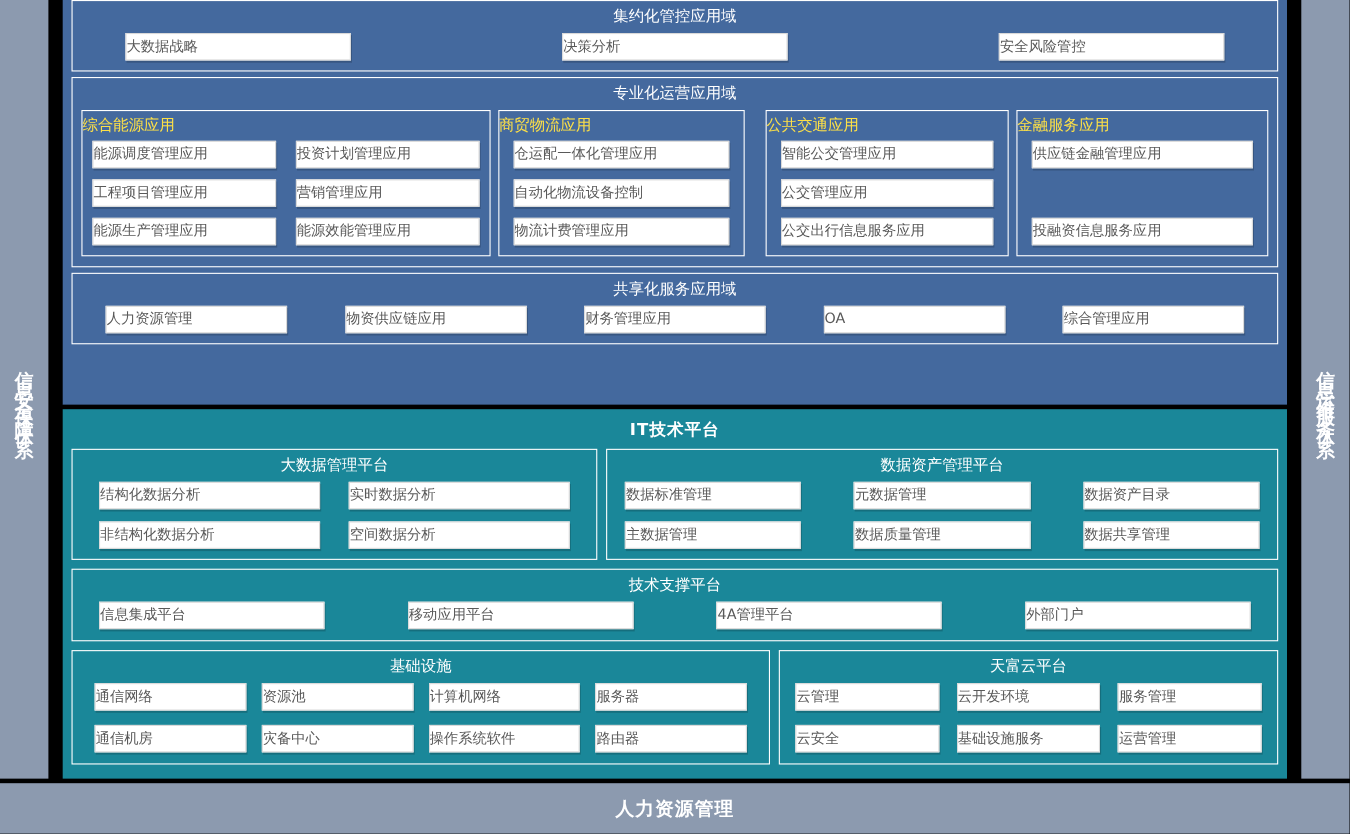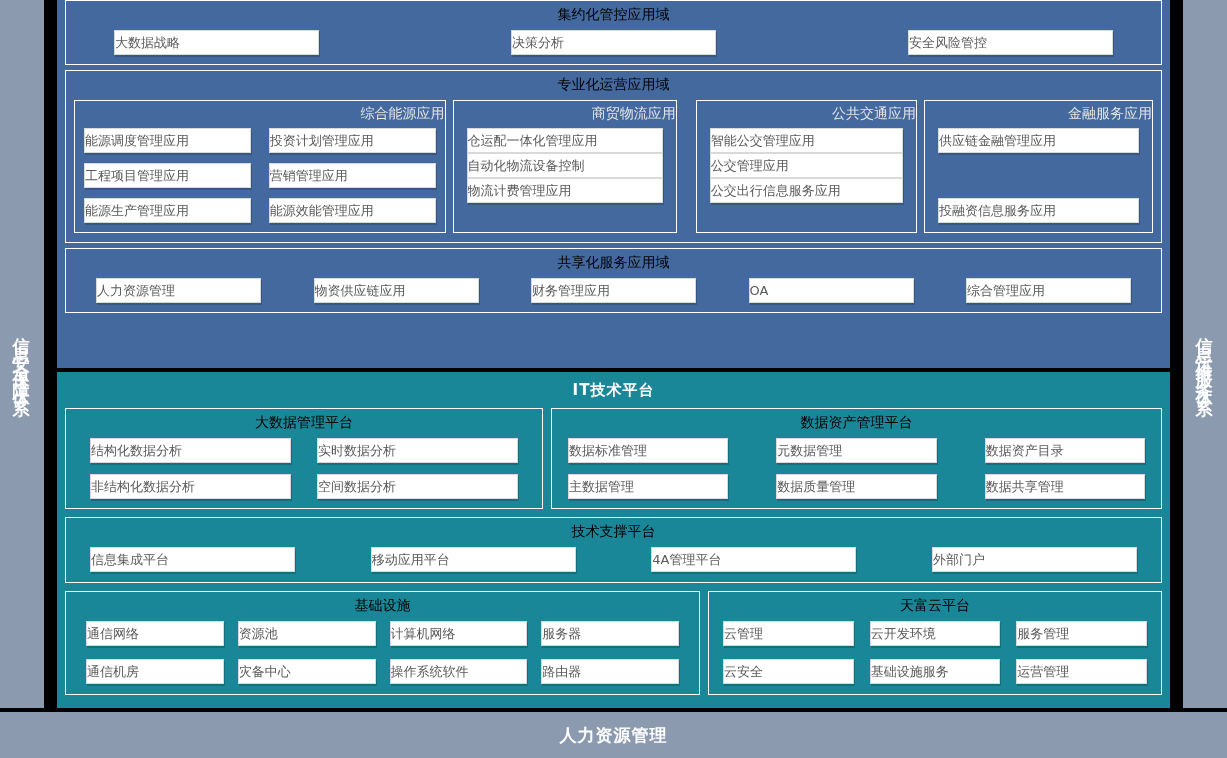--- a/index.html
+++ b/index.html
@@ -32,51 +32,51 @@
 
   
   .platform { padding: 0 8px; min-width: 0; }
   .platform.blue { height: 368px; background: #44699E; }
   .platform.teal { height: 336px; background: #1A8799; }
   .platform-title {
     text-align: center; color: #fff; font-weight: bold; font-size: 15px;
     padding: 9px 0 8px; letter-spacing: 1px;
   }
   .box { border: 1.5px solid #fff; margin-bottom: 5px; min-width: 0; }
-  .box-title { text-align: center; color: #000000; font-size: 14px; padding: 5px 0 6px; }
+  .box-title { text-align: center; color: #ffffff; font-size: 14px; padding: 5px 0 6px; }
 
   
   .chip {
     background: #fff; border: 1px solid #d9d9d9; color: #595959;
     font-size: 13px; height: 25px; line-height: 23px; 
     white-space: nowrap; overflow: hidden;
     box-shadow: 1px 2px 0 rgba(0,0,0,0.18);
   }
   .chip-row { display: flex; justify-content: space-between; }
   .spread3 { padding: 0 48px 9px; }
   .spread3 .chip { width: 205px; }
   .spread5 { padding: 0 30px 9px; }
   .spread5 .chip { width: 165px; }
   .spread4 { padding: 0 24px 10px; }
   .spread4 .chip { width: 205px; }
 
   .chip-grid { display: grid; }
   .cols2  { grid-template-columns: 1fr 1fr; gap: 10px 18px; padding: 0 9px 9px; }
-  .cols1  { grid-template-columns: 1fr;          padding: 0 13px 9px; }
+  .cols1  { grid-template-columns: 1fr;     gap: 10px;      padding: 0 13px 9px; }
   .sparse { display: flex; flex-direction: column; justify-content: space-between;
             height: 95px; padding: 0 13px; margin-bottom: 9px; }
   .cols2b { grid-template-columns: 1fr 1fr;        gap: 11px 26px; padding: 0 24px 9px; }
   .cols3a { grid-template-columns: repeat(3,1fr);  gap: 11px 48px; padding: 0 16px 9px; }
   .cols4  { grid-template-columns: repeat(4,1fr);  gap: 13px 14px; padding: 0 20px 10px; }
   .cols3b { grid-template-columns: repeat(3,1fr);  gap: 13px 16px; padding: 0 14px 10px; }
 
   
   .groups { display: flex; gap: 7px; padding: 0 8px 9px; }
   .group { border: 1.5px solid #fff; flex-shrink: 1; min-width: 0; }
-  .group-title { text-align: right; color: #e5e5e5; font-size: 14px; padding: 4px 0 5px; }
+  .group-title { text-align: left; color: #fde047; font-size: 14px; padding: 4px 0 5px; }
   .g-energy    { width: 373px; }
   .g-logistics { width: 225px; }
   .g-transport { width: 222px; margin-left: 12px; }
   .g-finance   { width: 230px; }
 
   
   .teal-row { display: flex; gap: 8px; }
   .teal-row .box { margin-bottom: 0; }
   .teal-row { margin-bottom: 8px; }
   .box-bigdata { width: 478px; flex: 0 0 478px; }

